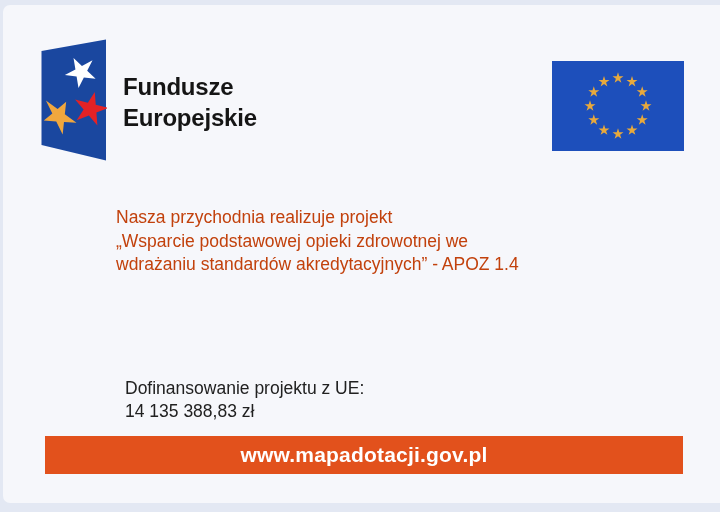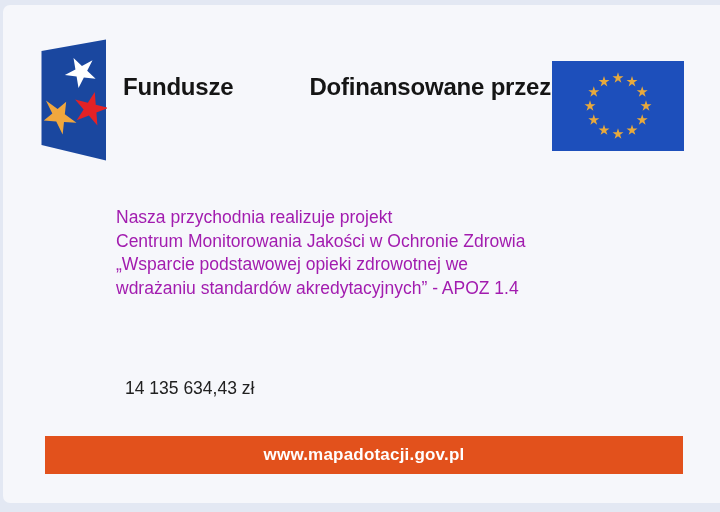--- a/index.html
+++ b/index.html
@@ -21,33 +21,33 @@
   }
   .cofunded{
     position:absolute;top:66px;right:194px;text-align:right;
     font-size:24px;line-height:31px;font-weight:700;color:#151515;
     letter-spacing:-0.2px;
   }
   .eu-flag-svg{position:absolute;left:549px;top:56px;width:132px;height:90px;}
   
   .body-text{
     position:absolute;left:113px;top:201px;
-    font-size:17.5px;line-height:23.6px;color:#a21caf;
+    font-size:17.5px;line-height:23.6px;color:#c2410c;
   }
   .funding{
     position:absolute;left:122px;top:372px;
     font-size:17.5px;line-height:23px;color:#212121;
   }
   
   .url-bar{
     position:absolute;left:42px;top:431px;width:638px;height:38px;
     background:#E2511C;display:flex;align-items:center;justify-content:center;
   }
   .url-bar span{
-    color:#FFFFFF;font-weight:700;font-size:17px;letter-spacing:0.2px;
+    color:#FFFFFF;font-weight:700;font-size:21px;letter-spacing:0.2px;
   }
   .hidden-defs{position:absolute;width:0;height:0;overflow:hidden;}
 </style>
 </head>
 <body>
 
 <svg class="hidden-defs" aria-hidden="true">
   <defs>
     <polygon id="star5" points="0,-5.5 1.23,-1.7 5.23,-1.7 2.0,0.65 3.23,4.45 0,2.1 -3.23,4.45 -2.0,0.65 -5.23,-1.7 -1.23,-1.7"></polygon>
   </defs>
@@ -57,24 +57,24 @@
 
   <svg class="fe-logo-svg" viewBox="0 0 66 122">
     <polygon points="0.5,12 65,0.5 65,121.5 0.5,106" fill="#1A479F"></polygon>
     <use href="#star5" fill="#FFFFFF" transform="translate(40,33) rotate(-28) scale(3.0,2.9)"></use>
     <use href="#star5" fill="#E32226" transform="translate(49.5,70) rotate(14) scale(3.3,3.2)"></use>
     <use href="#star5" fill="#F0A73E" transform="translate(18,77) rotate(-40) scale(2.8,3.7)"></use>
   </svg>
 
   <div class="fe-title">
     <div>Fundusze</div>
+    <div>Europejskie</div>
   </div>
 
   <div class="cofunded">
-    <div>Dofinansowane przez</div>
   </div>
 
   <svg class="eu-flag-svg" viewBox="0 0 132 90">
     <rect x="0" y="0" width="132" height="90" fill="#1D4FBB"></rect>
     <g fill="#E8A93C">
       <use href="#star5" transform="translate(66,17) scale(1.05)"></use>
       <use href="#star5" transform="translate(80,20.8) scale(1.05)"></use>
       <use href="#star5" transform="translate(90.2,31) scale(1.05)"></use>
       <use href="#star5" transform="translate(94,45) scale(1.05)"></use>
       <use href="#star5" transform="translate(90.2,59) scale(1.05)"></use>
@@ -83,26 +83,26 @@
       <use href="#star5" transform="translate(52,69.2) scale(1.05)"></use>
       <use href="#star5" transform="translate(41.8,59) scale(1.05)"></use>
       <use href="#star5" transform="translate(38,45) scale(1.05)"></use>
       <use href="#star5" transform="translate(41.8,31) scale(1.05)"></use>
       <use href="#star5" transform="translate(52,20.8) scale(1.05)"></use>
     </g>
   </svg>
 
   <div class="body-text">
     <div>Nasza przychodnia realizuje projekt</div>
-    <div>Centrum Monitorowania Jakości w Ochronie Zdrowia</div>
     <div>„Wsparcie podstawowej opieki zdrowotnej we</div>
     <div>wdrażaniu standardów akredytacyjnych” - APOZ 1.4</div>
   </div>
 
   <div class="funding">
-    <div>14 135 634,43 zł</div>
+    <div>Dofinansowanie projektu z UE:</div>
+    <div>14 135 388,83 zł</div>
   </div>
 
   <div class="url-bar">
     <span>www.mapadotacji.gov.pl</span>
   </div>
 
 </div>
 
 </body></html>

